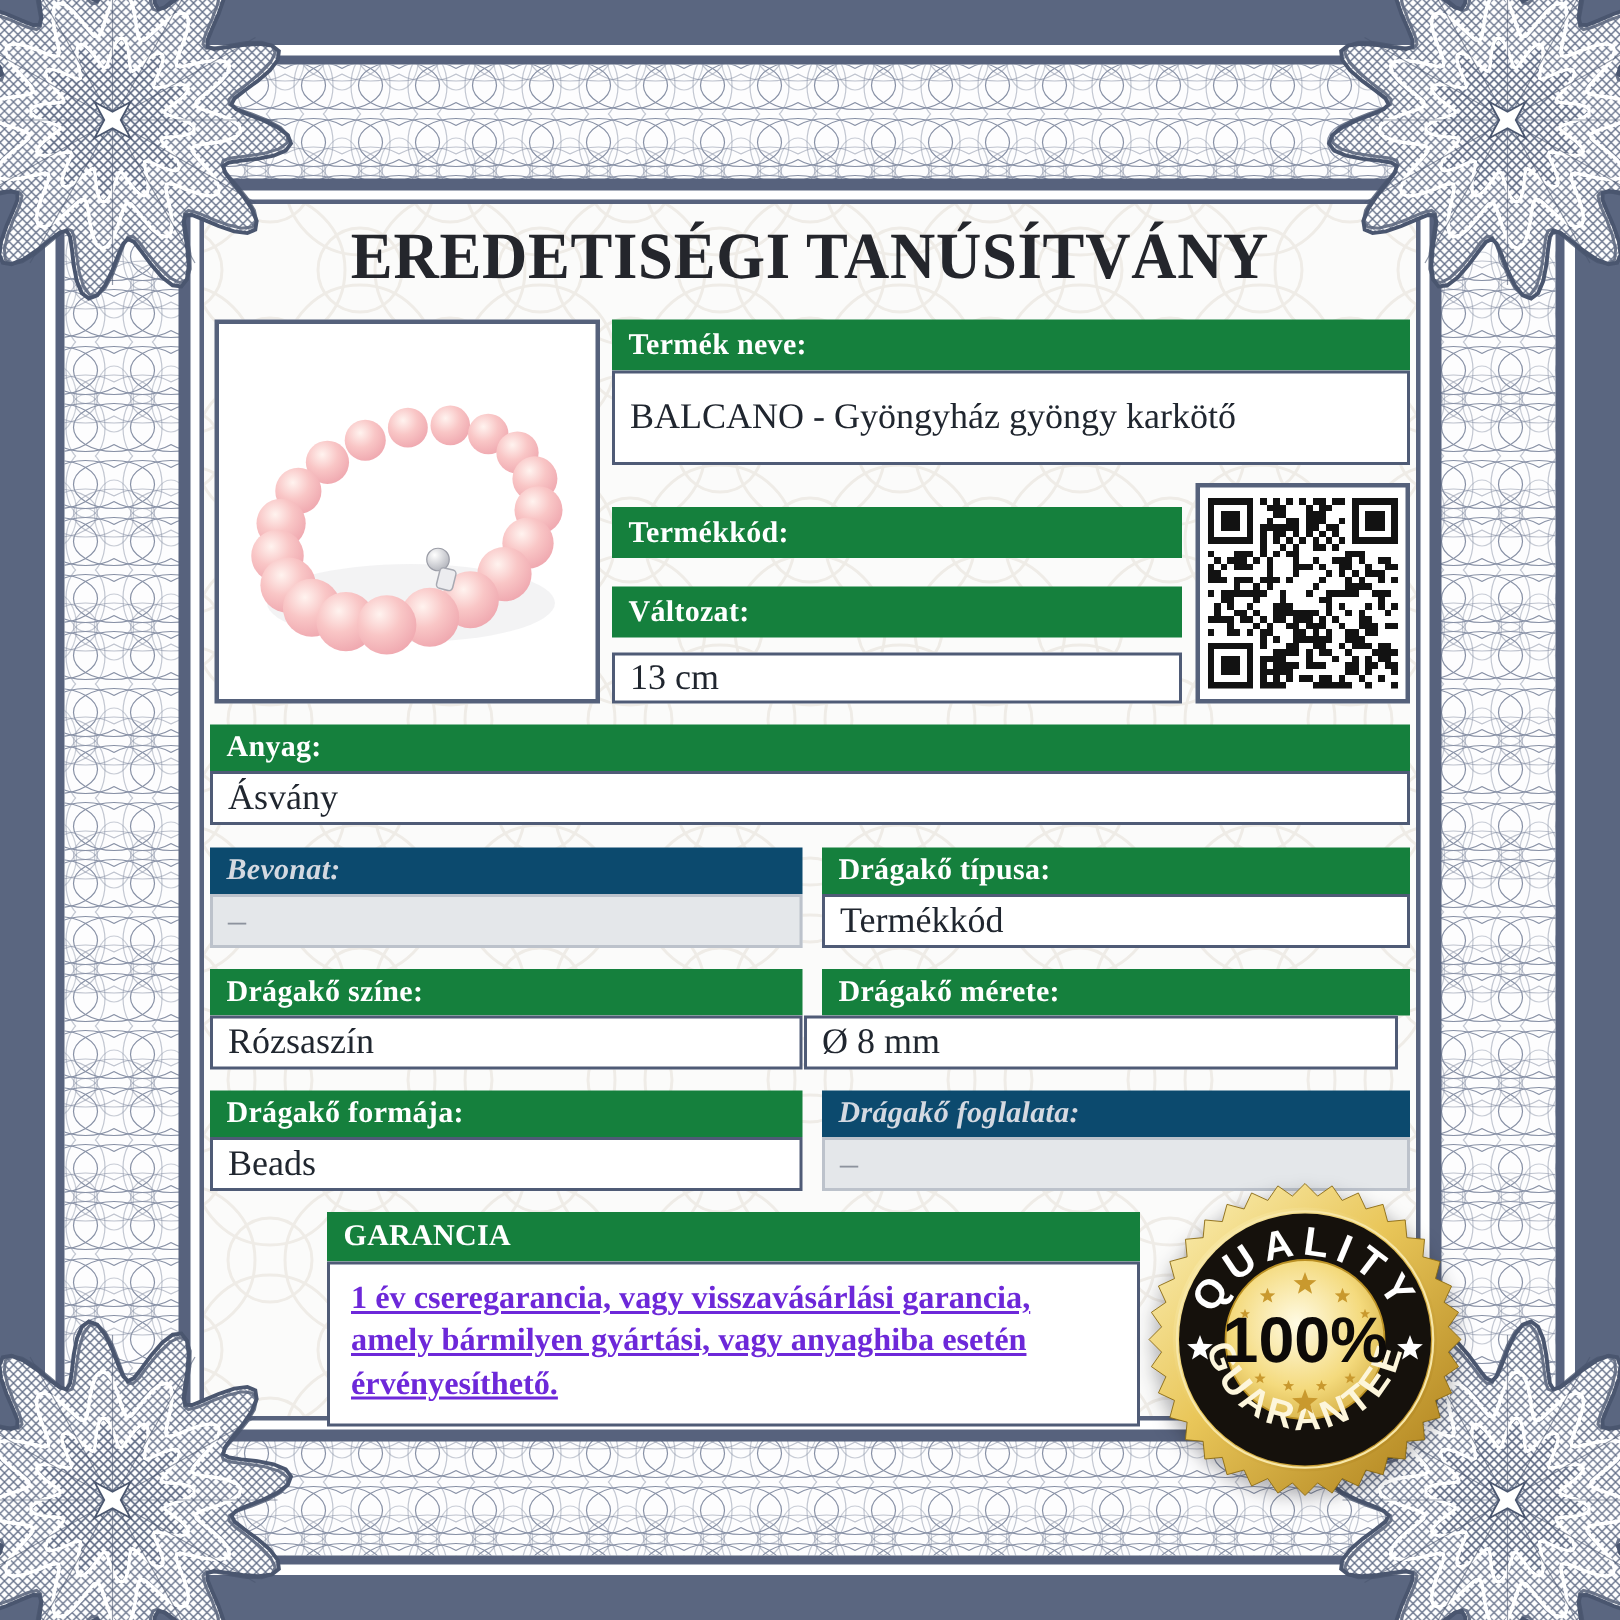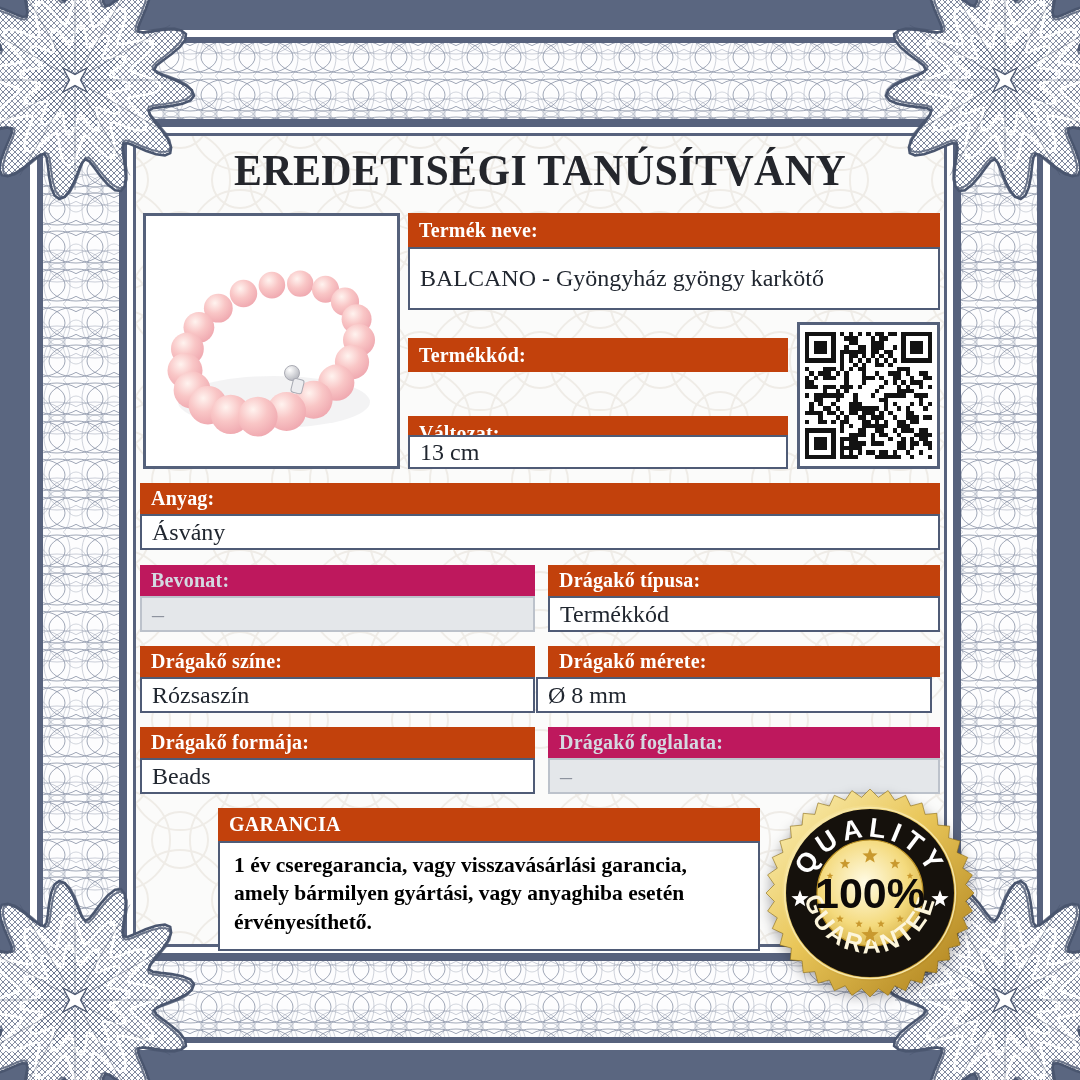--- a/index.html
+++ b/index.html
@@ -1,34 +1,34 @@
 <!DOCTYPE html>
 <html><head>
 <meta charset="utf-8">
 <style>
   html,body{margin:0;padding:0;background:#3c4456;}
   #stage{position:relative;width:1080px;height:1080px;margin:0 auto;overflow:hidden;
          font-family:"Liberation Serif", serif;background:#5a6680;}
   #frame{position:absolute;left:0;top:0;}
   .abs{position:absolute;box-sizing:border-box;}
-  .hdr{background:#c2410c;color:#ffffff;font-weight:700;font-size:20px;
+  .hdr{background:#15803d;color:#ffffff;font-weight:700;font-size:20px;
        display:flex;align-items:center;padding:0 11px;letter-spacing:.2px;}
-  .hdr.dis{background:#be185d;color:#d4d9e1;}
+  .hdr.dis{background:#0c4a6e;color:#d4d9e1;font-style:italic;}
   .val{background:#ffffff;border:2px solid #4f5b76;color:#20262f;font-size:24px;
        display:flex;align-items:center;padding:0 10px;}
   .val.dis{background:#e4e7ea;border-color:#bcc2cb;color:#8d939e;}
   #title{left:120px;top:145px;width:840px;height:54px;text-align:center;
          font-size:44px;font-weight:700;color:#24262c;letter-spacing:.5px;
          transform:scaleX(.95);transform-origin:center;}
   #photo-box{left:143px;top:213px;width:257px;height:256px;background:#fff;
              border:3px solid #55617b;}
   #qr-box{left:797px;top:322px;width:143px;height:147px;background:#fff;
           border:3px solid #55617b;display:flex;align-items:center;justify-content:center;}
   #gar-body{align-items:flex-start;padding:8px 14px;font-weight:700;font-size:21.5px;
-            line-height:1.32;color:#000000;display:block;}
+            line-height:1.32;color:#6d28d9;display:block;text-decoration:underline;}
   #badge{left:760px;top:783px;width:220px;height:220px;filter:drop-shadow(0 4px 6px rgba(20,20,30,.35));}
   svg text{font-family:"Liberation Sans", sans-serif;}
 </style>
 </head>
 <body>
 
 <div id="stage">
 
   <svg id="frame" width="1080" height="1080" viewBox="0 0 1080 1080">
     <defs>
@@ -205,21 +205,21 @@
       <circle cx="146" cy="157" r="7.5" fill="url(#charmG)" stroke="#9a9ca6" stroke-width="0.8"></circle>
       <rect x="146" y="163" width="11" height="14" rx="2.5" transform="rotate(14 151 170)" fill="#ececef" stroke="#a7a9b2" stroke-width="1"></rect>
     </svg>
   </div>
 
   <div class="abs hdr" style="left:408px;top:213px;width:532px;height:34px">Termék neve:</div>
   <div class="abs val" style="left:408px;top:247px;width:532px;height:63px">BALCANO - Gyöngyház gyöngy karkötő</div>
 
   <div class="abs hdr" style="left:408px;top:338px;width:380px;height:34px">Termékkód:</div>
 
-  <div class="abs hdr" style="left:408px;top:416px;width:380px;height:34px">Változat:</div>
+  <div class="abs hdr" style="left:408px;top:391px;width:380px;height:34px">Változat:</div>
   <div class="abs val" style="left:408px;top:435px;width:380px;height:34px">13 cm</div>
 
   <div class="abs" id="qr-box">
     <svg id="qr" width="127" height="127" viewBox="0 0 29 29" shape-rendering="crispEdges">
         <rect x="0" y="0" width="7" height="7" fill="#121212"></rect>
         <rect x="1" y="1" width="5" height="5" fill="#ffffff"></rect>
         <rect x="2" y="2" width="3" height="3" fill="#121212"></rect>
         <rect x="22" y="0" width="7" height="7" fill="#121212"></rect>
         <rect x="23" y="1" width="5" height="5" fill="#ffffff"></rect>
         <rect x="24" y="2" width="3" height="3" fill="#121212"></rect>

